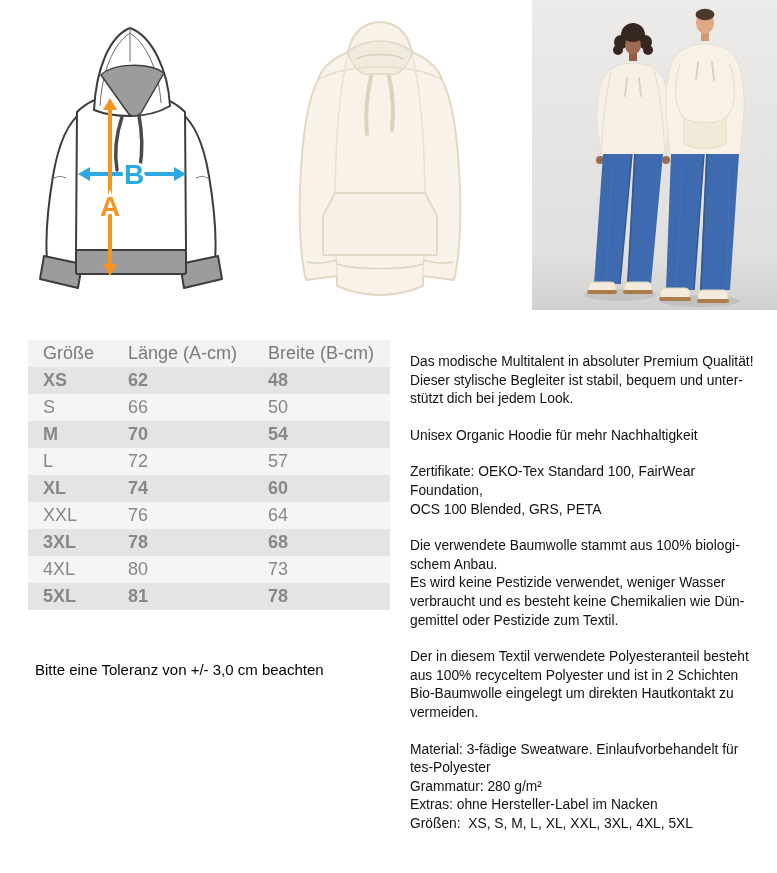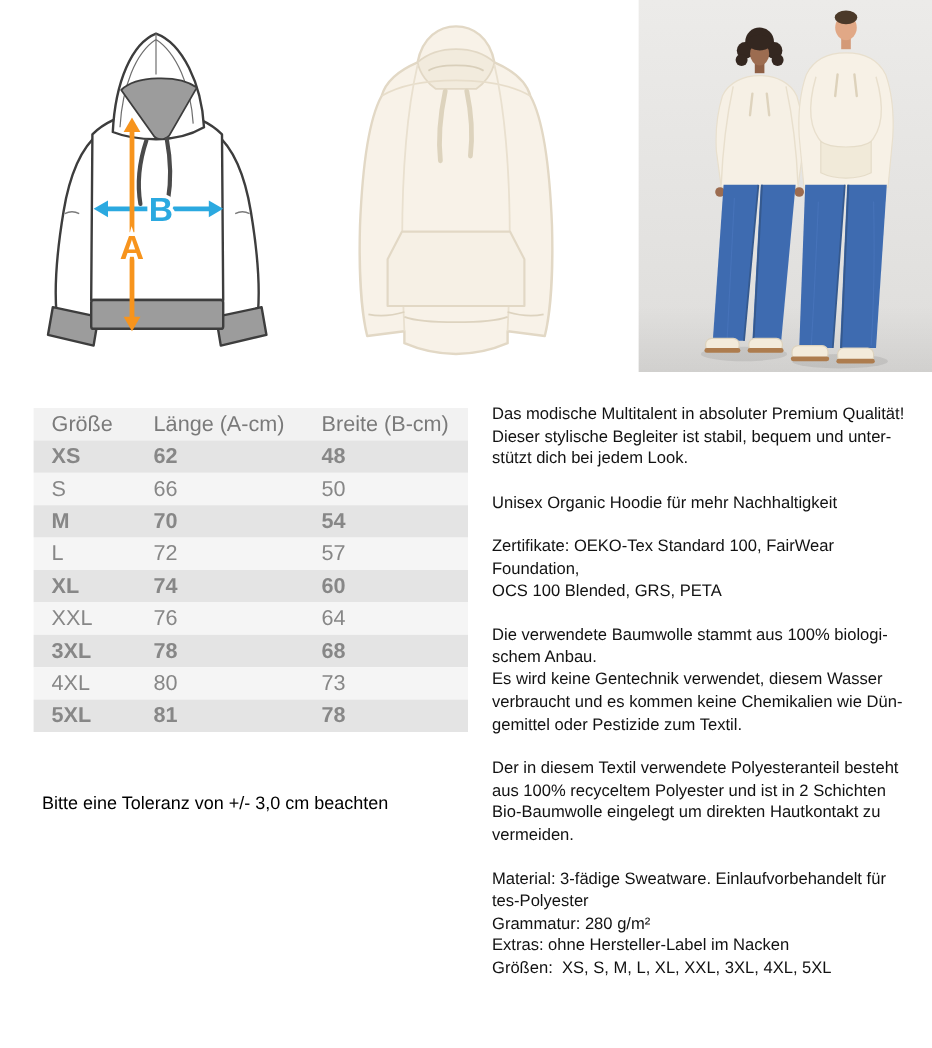--- a/index.html
+++ b/index.html
@@ -24,21 +24,21 @@
   .st-row .cell{color:#878787;}
   .st-header .cell{color:#7a7a7a;}
   .cell.c1{width:100px;padding-left:15px;box-sizing:border-box;}
   .cell.c2{width:140px;}
   .cell.c3{flex:1;}
 
   .tolerance{left:35px;top:628px;font-size:15px;color:#000;margin-top:33px;}
 
   
   .description{left:410px;top:336px;width:360px;font-size:13.8px;line-height:18.6px;color:#121212;}
-  .desc-para{margin:0 0 18px 0;}
+  .desc-para{margin:17px 0 18px 0;}
   .desc-line{white-space:pre-wrap;}
 
   svg{display:block;width:100%;height:100%;}
   .sketch-stroke{stroke:#3d3d3d;stroke-width:2;stroke-linejoin:round;}
 </style>
 </head>
 <body>
 
 <div class="abs diagram">
   <svg viewBox="0 0 222 282">
@@ -224,22 +224,22 @@
   <div class="desc-para">
     <div class="desc-line">Unisex Organic Hoodie für mehr Nachhaltigkeit</div>
   </div>
   <div class="desc-para">
     <div class="desc-line">Zertifikate: OEKO-Tex Standard 100, FairWear Foundation,</div>
     <div class="desc-line">OCS 100 Blended, GRS, PETA</div>
   </div>
   <div class="desc-para">
     <div class="desc-line">Die verwendete Baumwolle stammt aus 100% biologi-</div>
     <div class="desc-line">schem Anbau.</div>
-    <div class="desc-line">Es wird keine Gentechnik verwendet, diesem Wasser</div>
-    <div class="desc-line">verbraucht und es kommen keine Chemikalien wie Dün-</div>
+    <div class="desc-line">Es wird keine Pestizide verwendet, weniger Wasser</div>
+    <div class="desc-line">verbraucht und es besteht keine Chemikalien wie Dün-</div>
     <div class="desc-line">gemittel oder Pestizide zum Textil.</div>
   </div>
   <div class="desc-para">
     <div class="desc-line">Der in diesem Textil verwendete Polyesteranteil besteht</div>
     <div class="desc-line">aus 100% recyceltem Polyester und ist in 2 Schichten</div>
     <div class="desc-line">Bio-Baumwolle eingelegt um direkten Hautkontakt zu</div>
     <div class="desc-line">vermeiden.</div>
   </div>
   <div class="desc-para">
     <div class="desc-line">Material: 3-fädige Sweatware. Einlaufvorbehandelt für</div>

